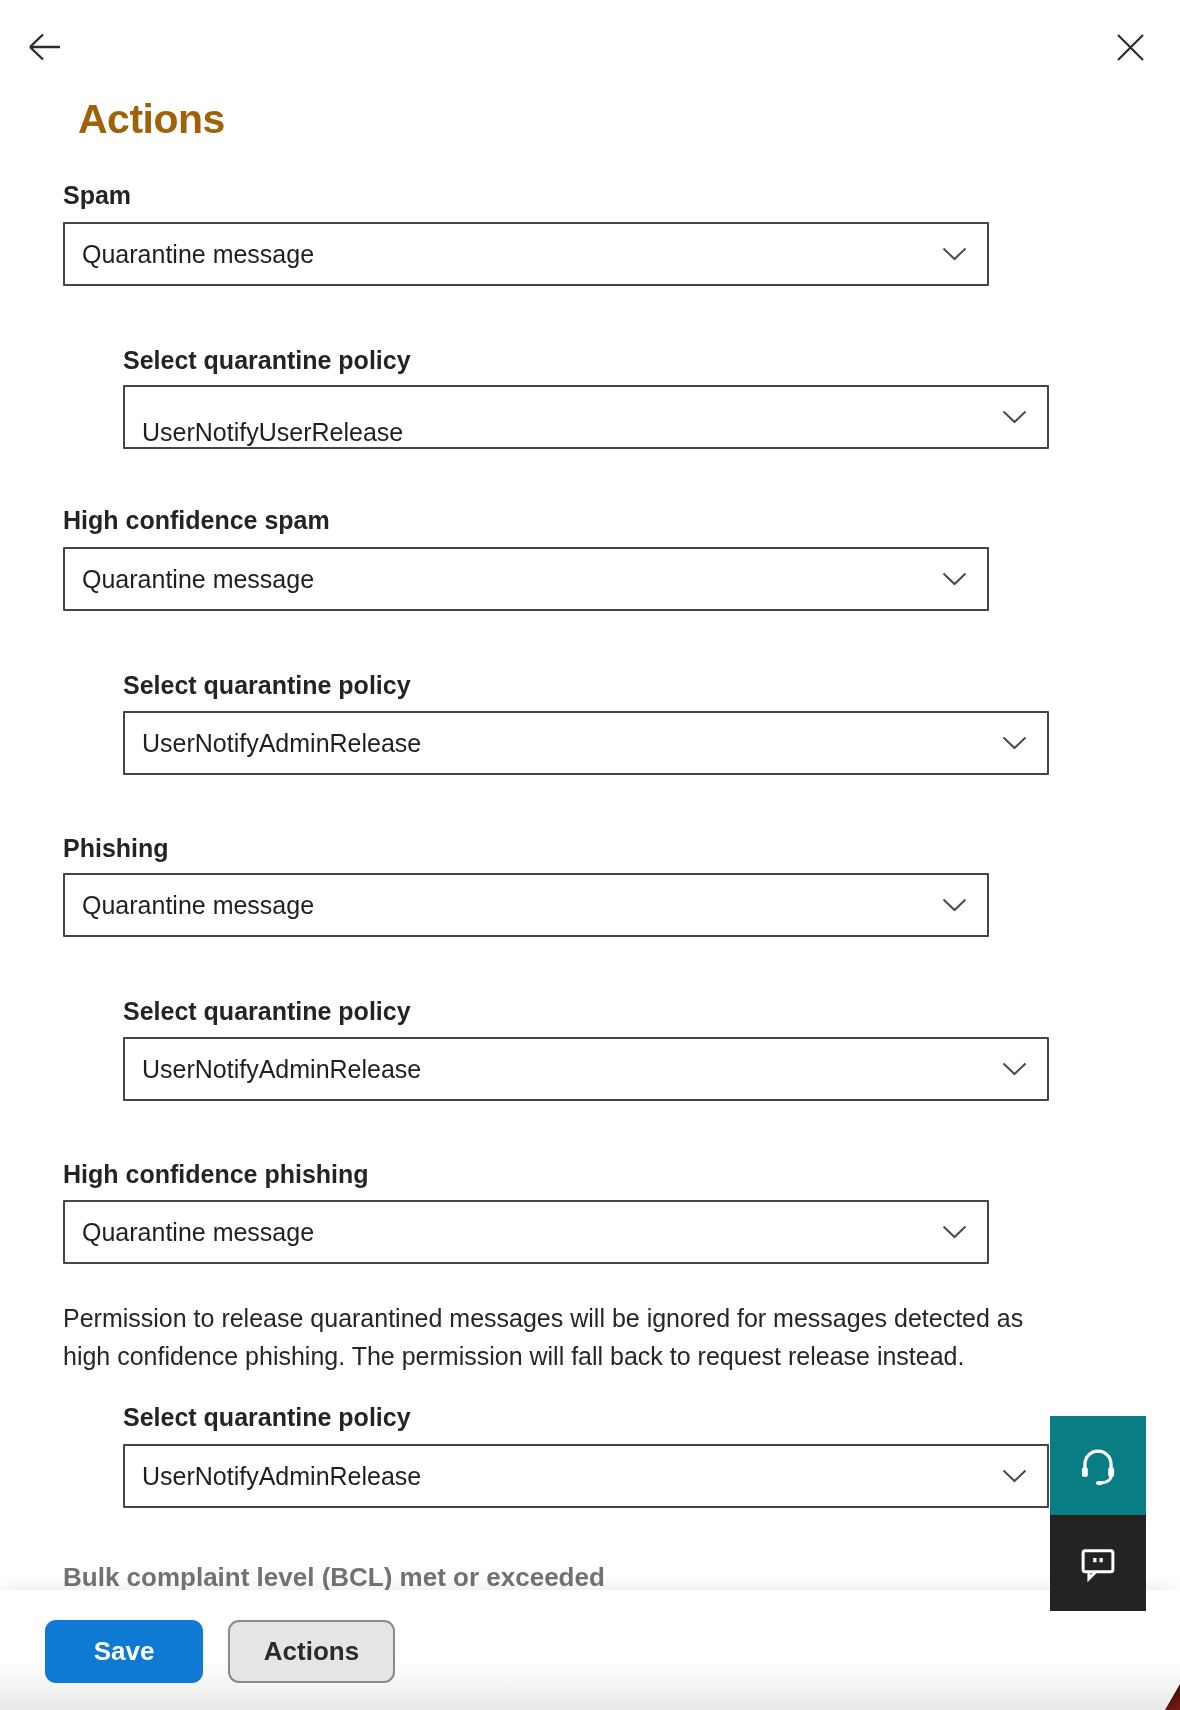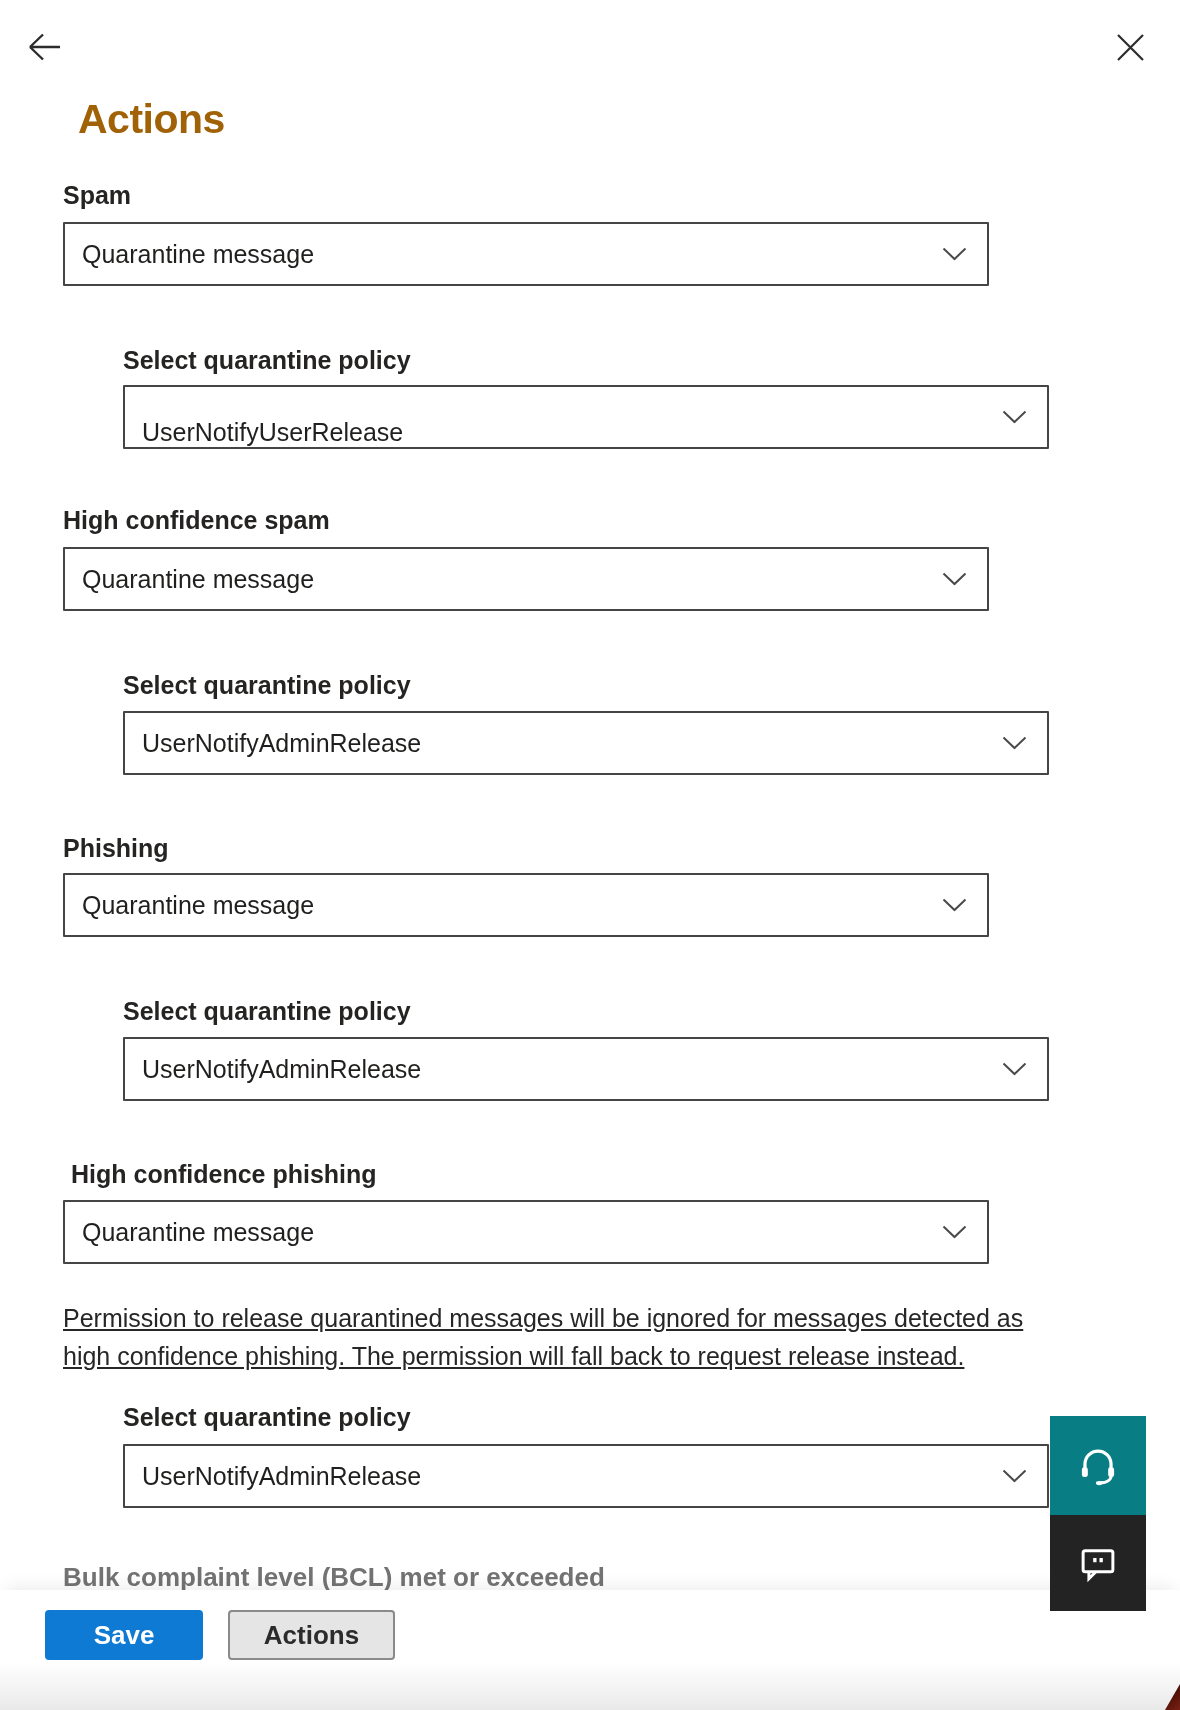--- a/index.html
+++ b/index.html
@@ -23,33 +23,33 @@
   .dropdown{
     width:926px;height:64px;background:#ffffff;
     border:2px solid #474543;border-radius:1px;
     display:flex;align-items:center;box-sizing:border-box;
     padding:0 52px 0 17px;cursor:pointer;
   }
   .dropdown .value{font-size:25px;color:#201f1e;white-space:nowrap;overflow:hidden;}
   .dropdown .chev{position:absolute;right:20px;top:50%;transform:translateY(-50%);display:flex;}
 
   
-  #note{left:63px;top:1299px;font-size:25px;color:#262626;line-height:38px;text-decoration:underline;}
+  #note{left:63px;top:1299px;font-size:25px;color:#262626;line-height:38px;}
 
   
   #next-section-label{left:63px;top:1560px;font-size:26px;font-weight:600;color:#737373;line-height:34px;white-space:nowrap;}
 
   
   #footer{
     left:0;top:1590px;width:1180px;height:120px;
     background:linear-gradient(180deg,#ffffff 0%,#ffffff 60%,#efefef 90%,#e9e9e9 100%);
     box-shadow:0 -10px 16px -6px rgba(0,0,0,0.07);
     z-index:5;
   }
-  .btn{position:absolute;top:20px;height:50px;border-radius:4px;font-size:26px;font-weight:600;
+  .btn{position:absolute;top:30px;height:63px;border-radius:11px;font-size:26px;font-weight:600;
        display:flex;align-items:center;justify-content:center;cursor:pointer;box-sizing:border-box;
        font-family:"Liberation Sans","DejaVu Sans",sans-serif;}
   #save-btn{left:45px;width:158px;background:#0e7ad4;border:none;color:#ffffff;}
   #cancel-btn{left:228px;width:167px;background:#e5e5e5;border:2px solid #8a8a8a;color:#2b2b2b;}
 
   
   .widget{width:96px;display:flex;align-items:center;justify-content:center;cursor:pointer;z-index:6;border:none;}
   #support-widget{left:1050px;top:1416px;height:99px;background:#087e84;}
   #feedback-widget{left:1050px;top:1515px;height:96px;background:#232323;}
 
@@ -133,21 +133,21 @@
 <div class="abs field-label" style="left:123px;top:995px;">Select quarantine policy</div>
 <div class="abs dropdown" style="left:123px;top:1037px;">
   <span class="value">UserNotifyAdminRelease</span>
   <span class="chev">
     <svg width="25" height="13" viewBox="0 0 25 13" fill="none">
         <path d="M1.5 1 L12.5 11.5 L23.5 1" stroke="#4a4a48" stroke-width="2"></path>
       </svg>
   </span>
 </div>
 
-<div class="abs field-label" style="left:71px;top:1158px;">High confidence phishing</div>
+<div class="abs field-label" style="left:63px;top:1158px;">High confidence phishing</div>
 <div class="abs dropdown" style="left:63px;top:1200px;">
   <span class="value">Quarantine message</span>
   <span class="chev">
     <svg width="25" height="13" viewBox="0 0 25 13" fill="none">
         <path d="M1.5 1 L12.5 11.5 L23.5 1" stroke="#4a4a48" stroke-width="2"></path>
       </svg>
   </span>
 </div>
 
 <div class="abs" id="note">

